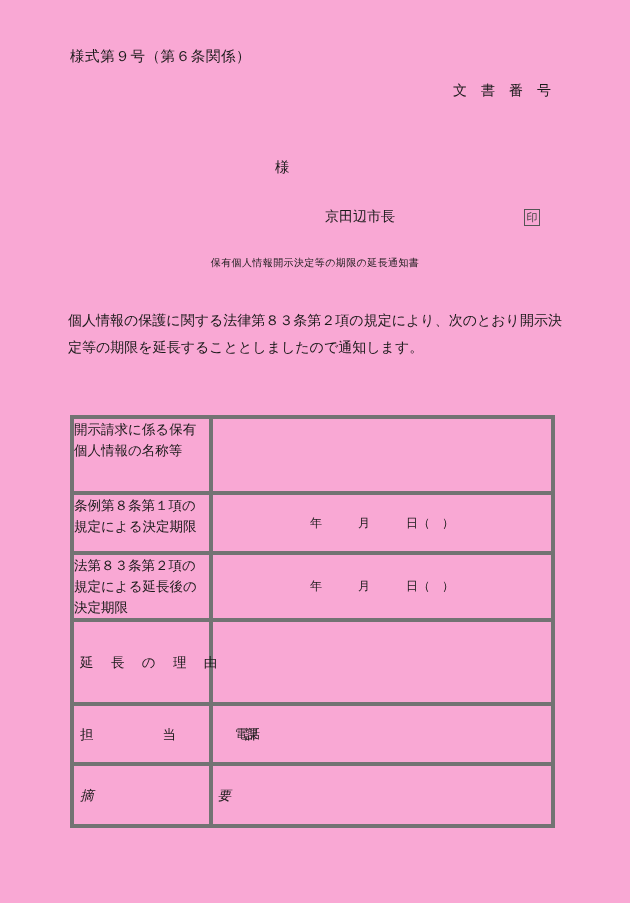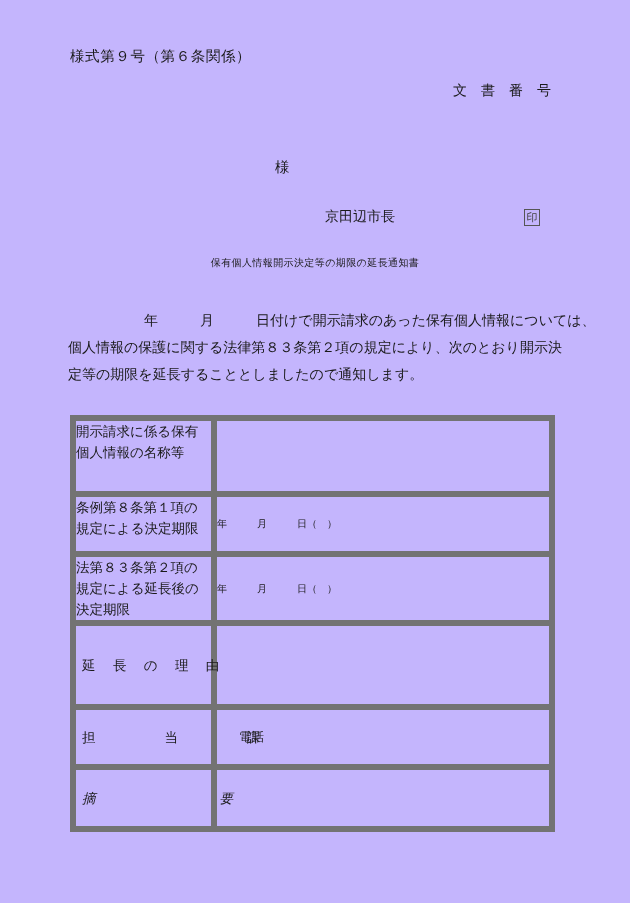--- a/index.html
+++ b/index.html
@@ -12,21 +12,21 @@
     height: 903px;
     position: relative;
     font-family: "Liberation Serif", "DejaVu Serif", serif;
     color: #1a1a1a;
     overflow: hidden;
   }
 
   .page {
     position: absolute;
     inset: 0;
-    background: #c4b5fd;
+    background: #f9a8d4;
   }
 
   
   .form-no {
     position: absolute;
     left: 70px;
     top: 47px;
     font-size: 14.5px;
     letter-spacing: 0.6px;
     white-space: nowrap;
@@ -102,41 +102,42 @@
   
   .form-table {
     position: absolute;
     left: 70px;
     top: 415px;
     width: 485px;
     border-collapse: collapse;
     table-layout: fixed;
   }
   .form-table td {
-    border: 6px solid #737373;
+    border: 4px solid #737373;
     font-size: 13.5px;
     vertical-align: top;
     padding: 0;
   }
   .lbl-cell {
     width: 135px;
     padding: 9px 8px 9px 12px;
     line-height: 21px;
   }
   .lbl-cell.mid {
     vertical-align: middle;
     text-align: left;
     padding-left: 6px;
   }
   .val-cell {
     padding: 9px 10px;
   }
   .val-cell.date {
+    text-align: center;
     vertical-align: middle;
-    font-size: 10px;
+    font-size: 12px;
   }
   .val-cell.mid {
     vertical-align: middle;
     margin-left: 28px;
   }
   .tel { padding-left: 22px; font-size: 12.5px; }
 
   .r-name   { height: 76px; }
   .r-date1  { height: 60px; }
   .r-date2  { height: 60px; }
@@ -162,21 +163,20 @@
   <div class="addressee">様</div>
 
   <div class="issuer-row">
     <span class="issuer-name">京田辺市長</span>
     <span class="seal-box">印</span>
   </div>
 
   <div class="doc-title">保有個人情報開示決定等の期限の延長通知書</div>
 
   <div class="body-text">
-    <div class="body-line first">年　　　月　　　日付けで開示請求のあった保有個人情報については、</div>
     <div class="body-line">個人情報の保護に関する法律第８３条第２項の規定により、次のとおり開示決</div>
     <div class="body-line">定等の期限を延長することとしましたので通知します。</div>
   </div>
 
   <table class="form-table">
     <tbody>
       <tr class="r-name">
         <td class="lbl-cell">開示請求に係る保有個人情報の名称等</td>
         <td class="val-cell"></td>
       </tr>

